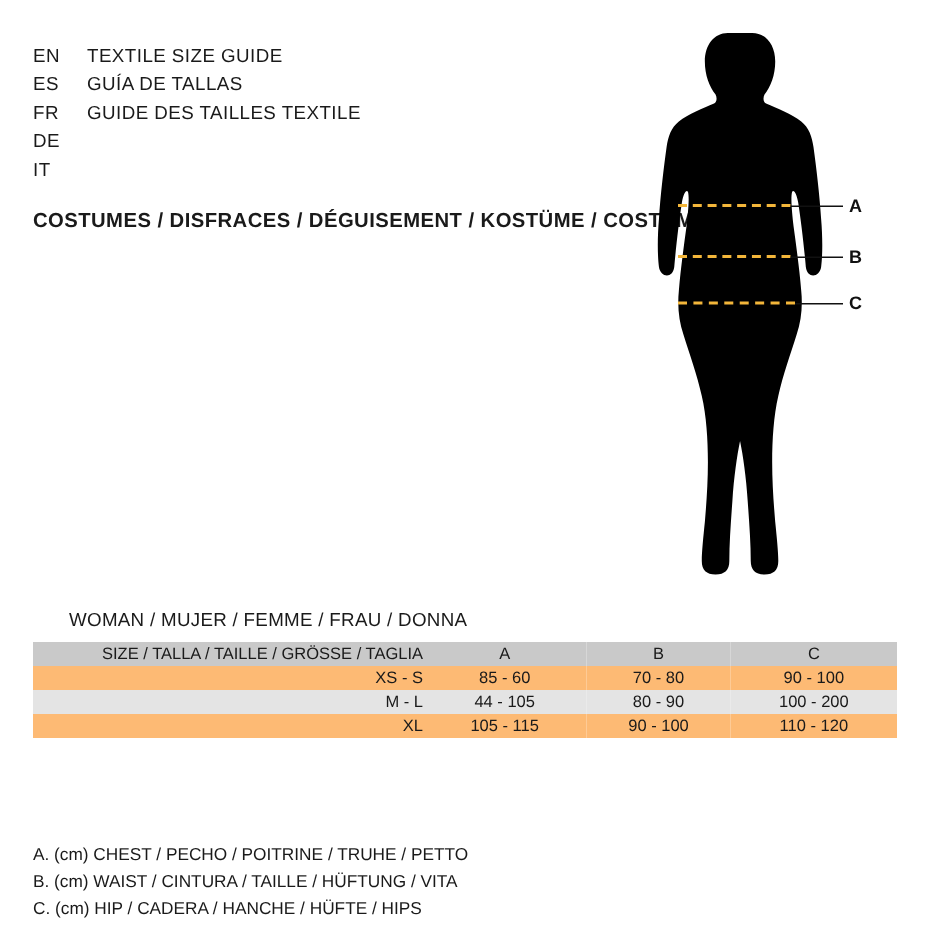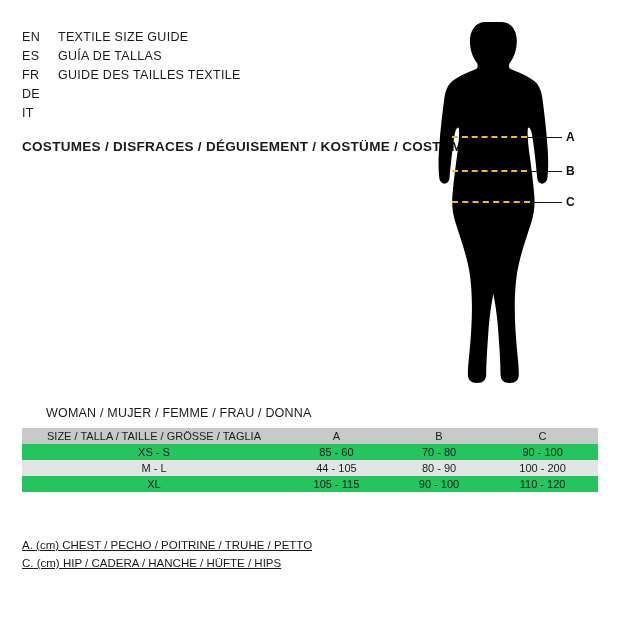--- a/index.html
+++ b/index.html
@@ -108,42 +108,41 @@
   table.size-table td {
     padding: 0;
     height: 16px;
     line-height: 16px;
     font-weight: normal;
     text-align: center;
     color: #1a1a1a;
   }
   table.size-table th.col-size,
   table.size-table td.col-size {
-    text-align: center;
+    text-align: right;
     padding-left: 4px;
     width: 256px;
   }
   table.size-table tr.head-row {
     background: #c9c9c9;
   }
   table.size-table tr.alt-row {
     background: #e4e4e4;
   }
   table.size-table tr.plain-row {
-    background: #22c55e;
+    background: #fdba74;
   }
 
   
   .legend {
     position: absolute;
     left: 22px;
-    top: 536px;
+    top: 561px;
     font-size: 11.5px;
     line-height: 18px;
-    text-decoration: underline;
   }
   .legend div {
     white-space: nowrap;
   }
 </style>
 </head>
 <body>
 
 <div class="page">
 
@@ -261,16 +260,17 @@
         <td class="col-size">XL</td>
         <td>105 - 115</td>
         <td>90 - 100</td>
         <td>110 - 120</td>
       </tr>
     </tbody>
   </table>
 
   <div class="legend">
     <div>A. (cm) CHEST / PECHO / POITRINE / TRUHE / PETTO</div>
+    <div>B. (cm) WAIST / CINTURA / TAILLE / HÜFTUNG / VITA</div>
     <div>C. (cm) HIP / CADERA / HANCHE / HÜFTE / HIPS</div>
   </div>
 
 </div>
 
 </body></html>

